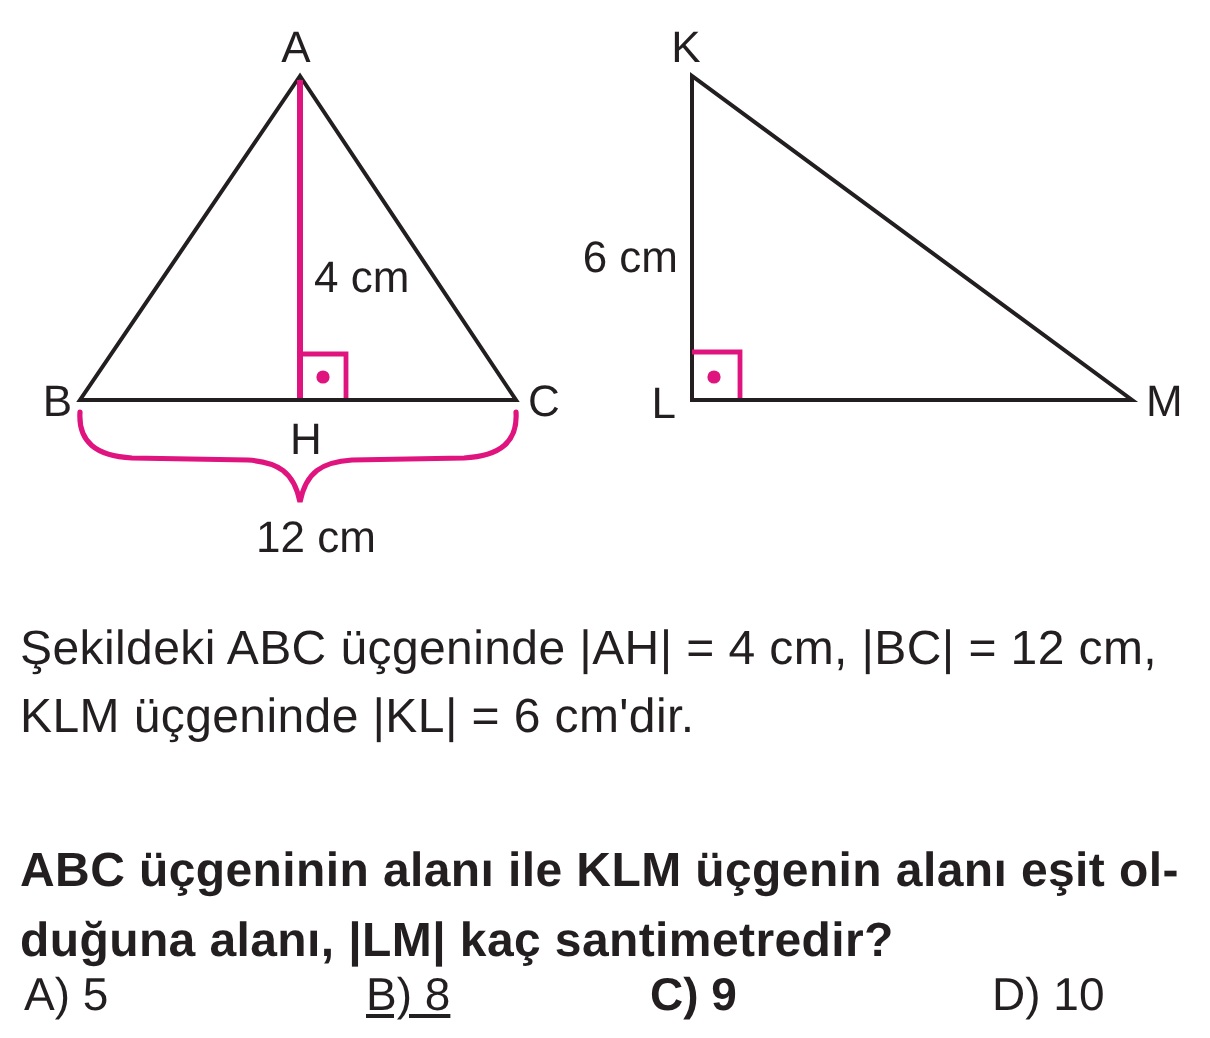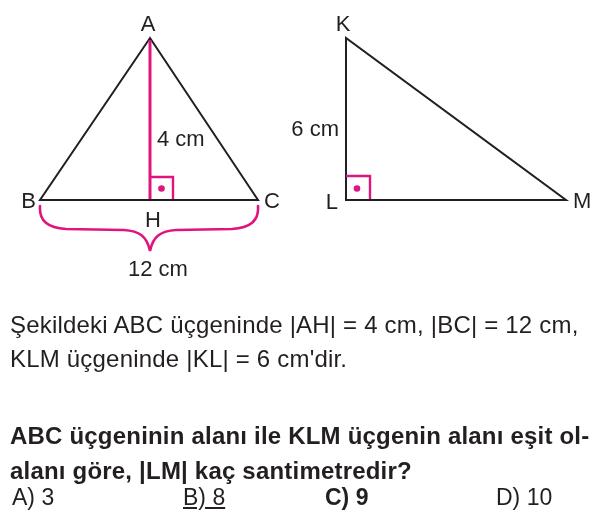--- a/index.html
+++ b/index.html
@@ -77,23 +77,23 @@
     </g>
   </svg>
 
   <div class="para statement">
     <div>Şekildeki ABC üçgeninde |AH| = 4 cm, |BC| = 12 cm,</div>
     <div>KLM üçgeninde |KL| = 6 cm'dir.</div>
   </div>
 
   <div class="para prompt">
     <div>ABC üçgeninin alanı ile KLM üçgenin alanı eşit ol-</div>
-    <div>alanı göre, |LM| kaç santimetredir?</div>
+    <div>duğuna alanı, |LM| kaç santimetredir?</div>
   </div>
 
   <div class="options">
-    <span class="option a">A) 3</span>
+    <span class="option a">A) 5</span>
     <span class="option b">B) 8</span>
     <span class="option c">C) 9</span>
     <span class="option d">D) 10</span>
   </div>
 
 </div>
 
 </body></html>

